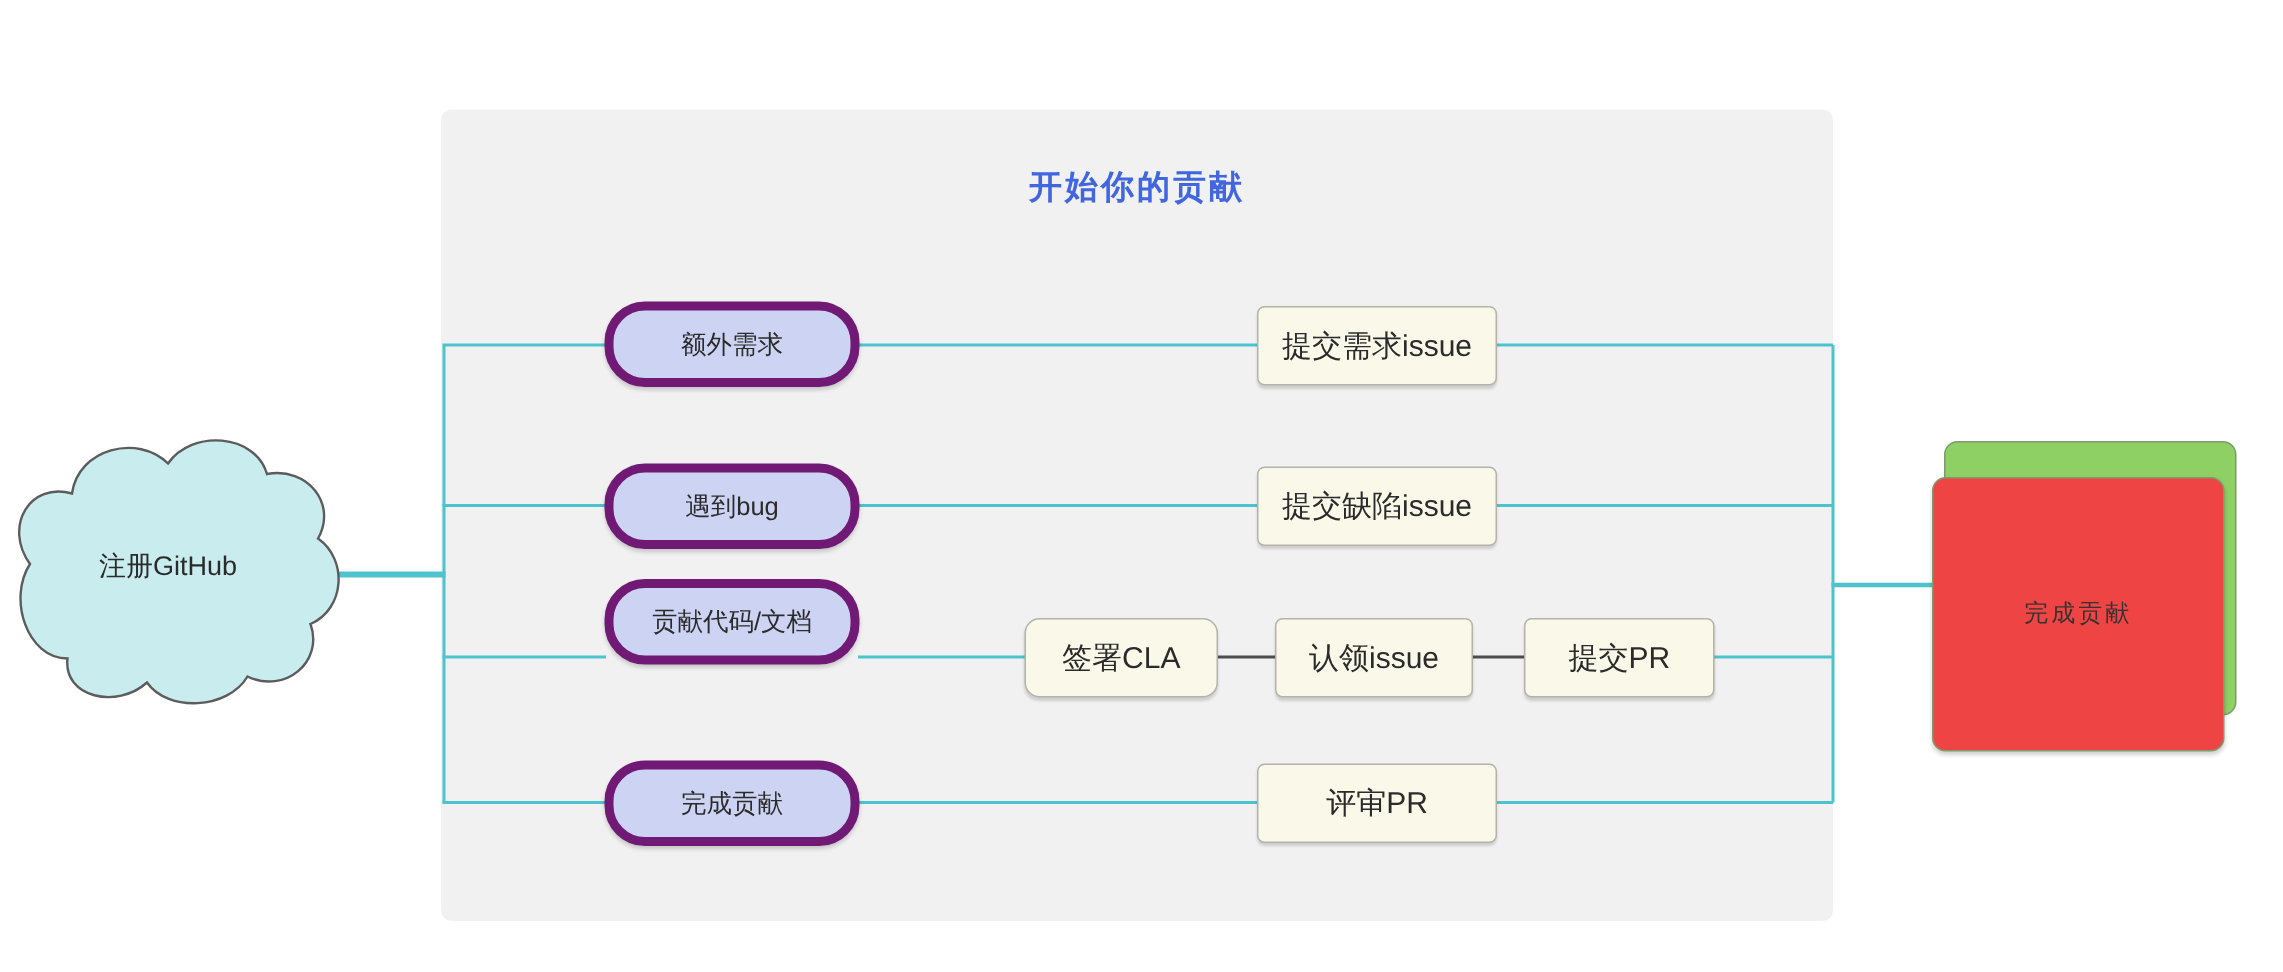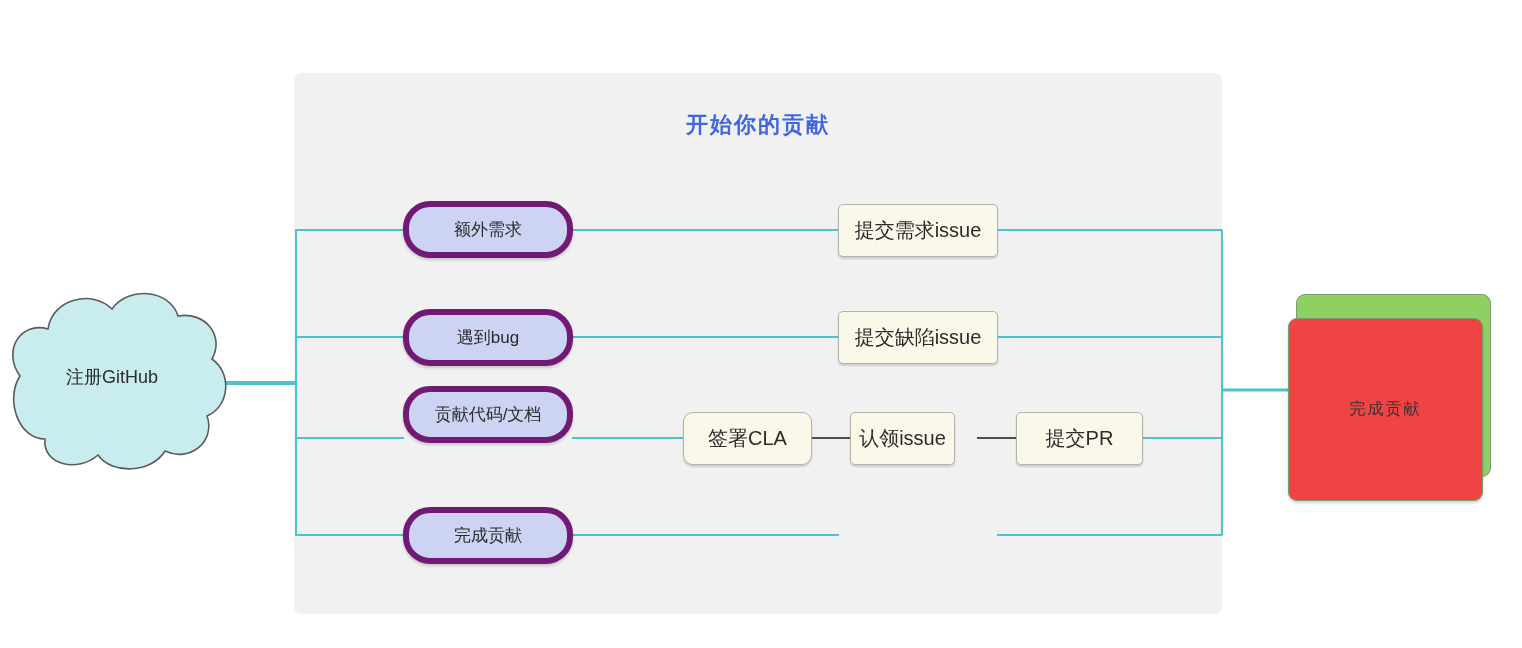--- a/index.html
+++ b/index.html
@@ -100,21 +100,21 @@
     align-items: center;
     justify-content: center;
     font-size: 20px;
     color: #2b2b2b;
     z-index: 2;
     box-sizing: border-box;
   }
   .step.s-r1  { left: 838px; top: 204px; width: 160px; }
   .step.s-r2  { left: 838px; top: 311px; width: 160px; }
   .step.s-r3a { left: 683px; top: 412px; width: 129px; border-radius: 10px; }
-  .step.s-r3b { left: 850px; top: 412px; width: 105px; }
+  .step.s-r3b { left: 850px; top: 412px; width: 132px; }
   .step.s-r3c { left: 1016px; top: 412px; width: 127px; }
   .step.s-r4  { left: 838px; top: 509px; width: 160px; }
   
   .result-back {
     position: absolute;
     left: 1296px;
     top: 294px;
     width: 195px;
     height: 183px;
     background: #8ed063;
@@ -216,19 +216,22 @@
   </div>
   <div class="step s-r3a">
     <span>签署CLA</span>
   </div>
   <div class="step s-r3b">
     <span>认领issue</span>
   </div>
   <div class="step s-r3c">
     <span>提交PR</span>
   </div>
+  <div class="step s-r4">
+    <span>评审PR</span>
+  </div>
 
   <div class="result-back"></div>
   <div class="result-front">
     <span>完成贡献</span>
   </div>
 
 </div>
 
 </body></html>

